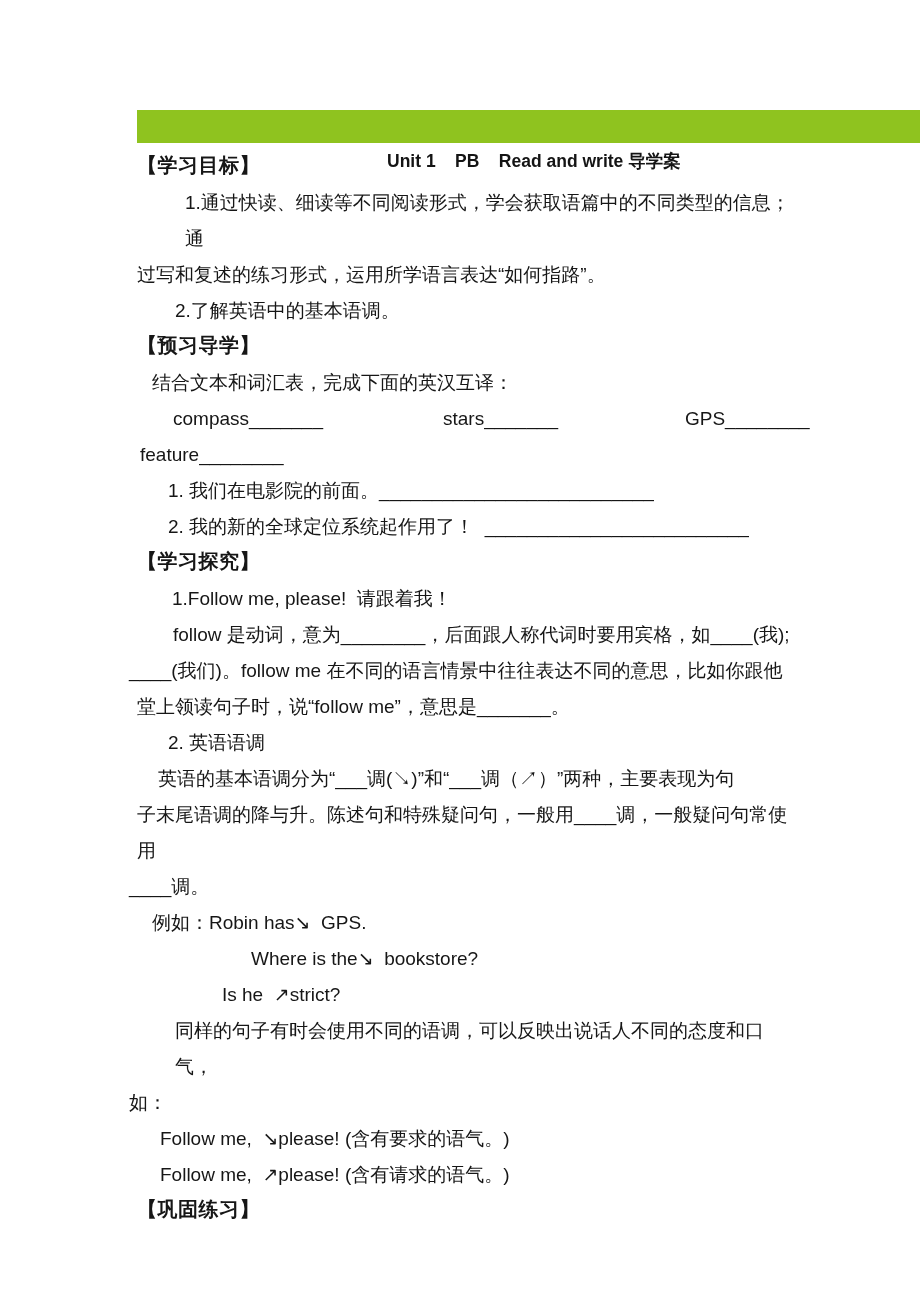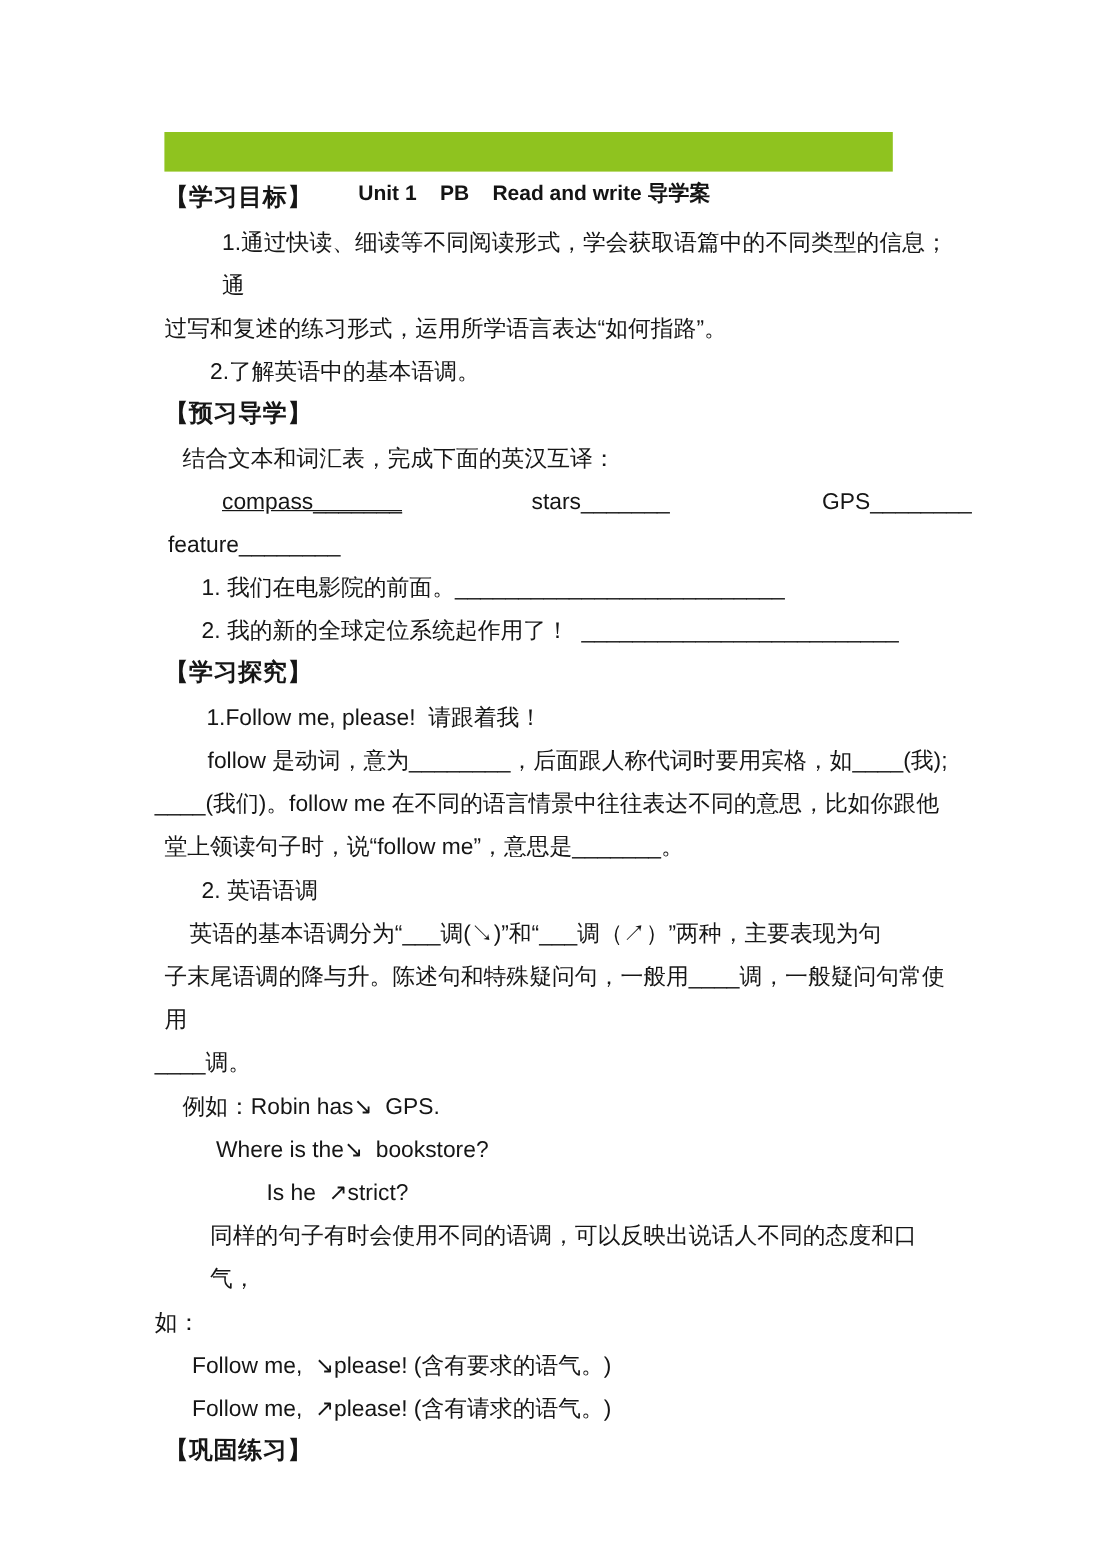--- a/index.html
+++ b/index.html
@@ -2,31 +2,31 @@
 <html><head>
 <meta charset="utf-8">
 <style>
   html,body { margin:0; padding:0; }
   body {
     width:920px; height:1302px; background:#ffffff; position:relative;
     font-family:"Liberation Sans", serif; color:#161616;
     overflow:hidden;
   }
   .bar {
-    position:absolute; left:137px; top:110px; width:607px; height:33px;
+    position:absolute; left:137px; top:110px; width:784px; height:33px;
     background:#8fc31f; text-align:center; line-height:34px;
     font-weight:bold; font-size:17.5px; color:#141414; white-space:pre;
   }
   .doc { position:absolute; left:137px; top:149px; width:662px; }
   .ln  { line-height:36px; font-size:19px; white-space:pre-wrap; }
   .hd  { font-weight:bold; font-size:20px; font-family:Liberation Mono, monospace; letter-spacing:0.5px; }
   .en  { font-family:"Liberation Sans", sans-serif; }
   .vrow { position:relative; height:36px; }
   .vrow span { position:absolute; top:0; line-height:36px; font-size:19px; white-space:pre; }
-  .v0 { left:48px;text-decoration:underline; } .v1 { left:306px; } .v2 { left:548px; }
+  .v0 { left:36px; } .v1 { left:306px; } .v2 { left:548px; }
 </style>
 </head>
 <body>
 
 <div class="bar">
   <span>Unit 1    PB    Read and write 导学案</span>
 </div>
 
 <div class="doc">
   <div class="ln hd">【学习目标】</div>
@@ -46,20 +46,20 @@
   <div class="ln hd">【学习探究】</div>
   <div class="ln en" style="margin-left:35px">1.Follow me, please!  请跟着我！</div>
   <div class="ln" style="margin-left:36px">follow 是动词，意为________，后面跟人称代词时要用宾格，如____(我);</div>
   <div class="ln" style="margin-left:-8px">____(我们)。follow me 在不同的语言情景中往往表达不同的意思，比如你跟他</div>
   <div class="ln">堂上领读句子时，说“follow me”，意思是_______。</div>
   <div class="ln" style="margin-left:31px">2. 英语语调</div>
   <div class="ln" style="margin-left:21px">英语的基本语调分为“___调(↘)”和“___调（↗）”两种，主要表现为句</div>
   <div class="ln">子末尾语调的降与升。陈述句和特殊疑问句，一般用____调，一般疑问句常使用</div>
   <div class="ln" style="margin-left:-8px">____调。</div>
   <div class="ln" style="margin-left:15px">例如：Robin has↘  GPS.</div>
-  <div class="ln en" style="margin-left:43px">Where is the↘  bookstore?</div>
+  <div class="ln en" style="margin-left:114px">Where is the↘  bookstore?</div>
   <div class="ln en" style="margin-left:85px">Is he  ↗strict?</div>
   <div class="ln" style="margin-left:38px">同样的句子有时会使用不同的语调，可以反映出说话人不同的态度和口气，</div>
   <div class="ln" style="margin-left:-8px">如：</div>
   <div class="ln en" style="margin-left:23px">Follow me,  ↘please! (含有要求的语气。)</div>
   <div class="ln en" style="margin-left:23px">Follow me,  ↗please! (含有请求的语气。)</div>
   <div class="ln hd">【巩固练习】</div>
 </div>
 
 </body></html>

